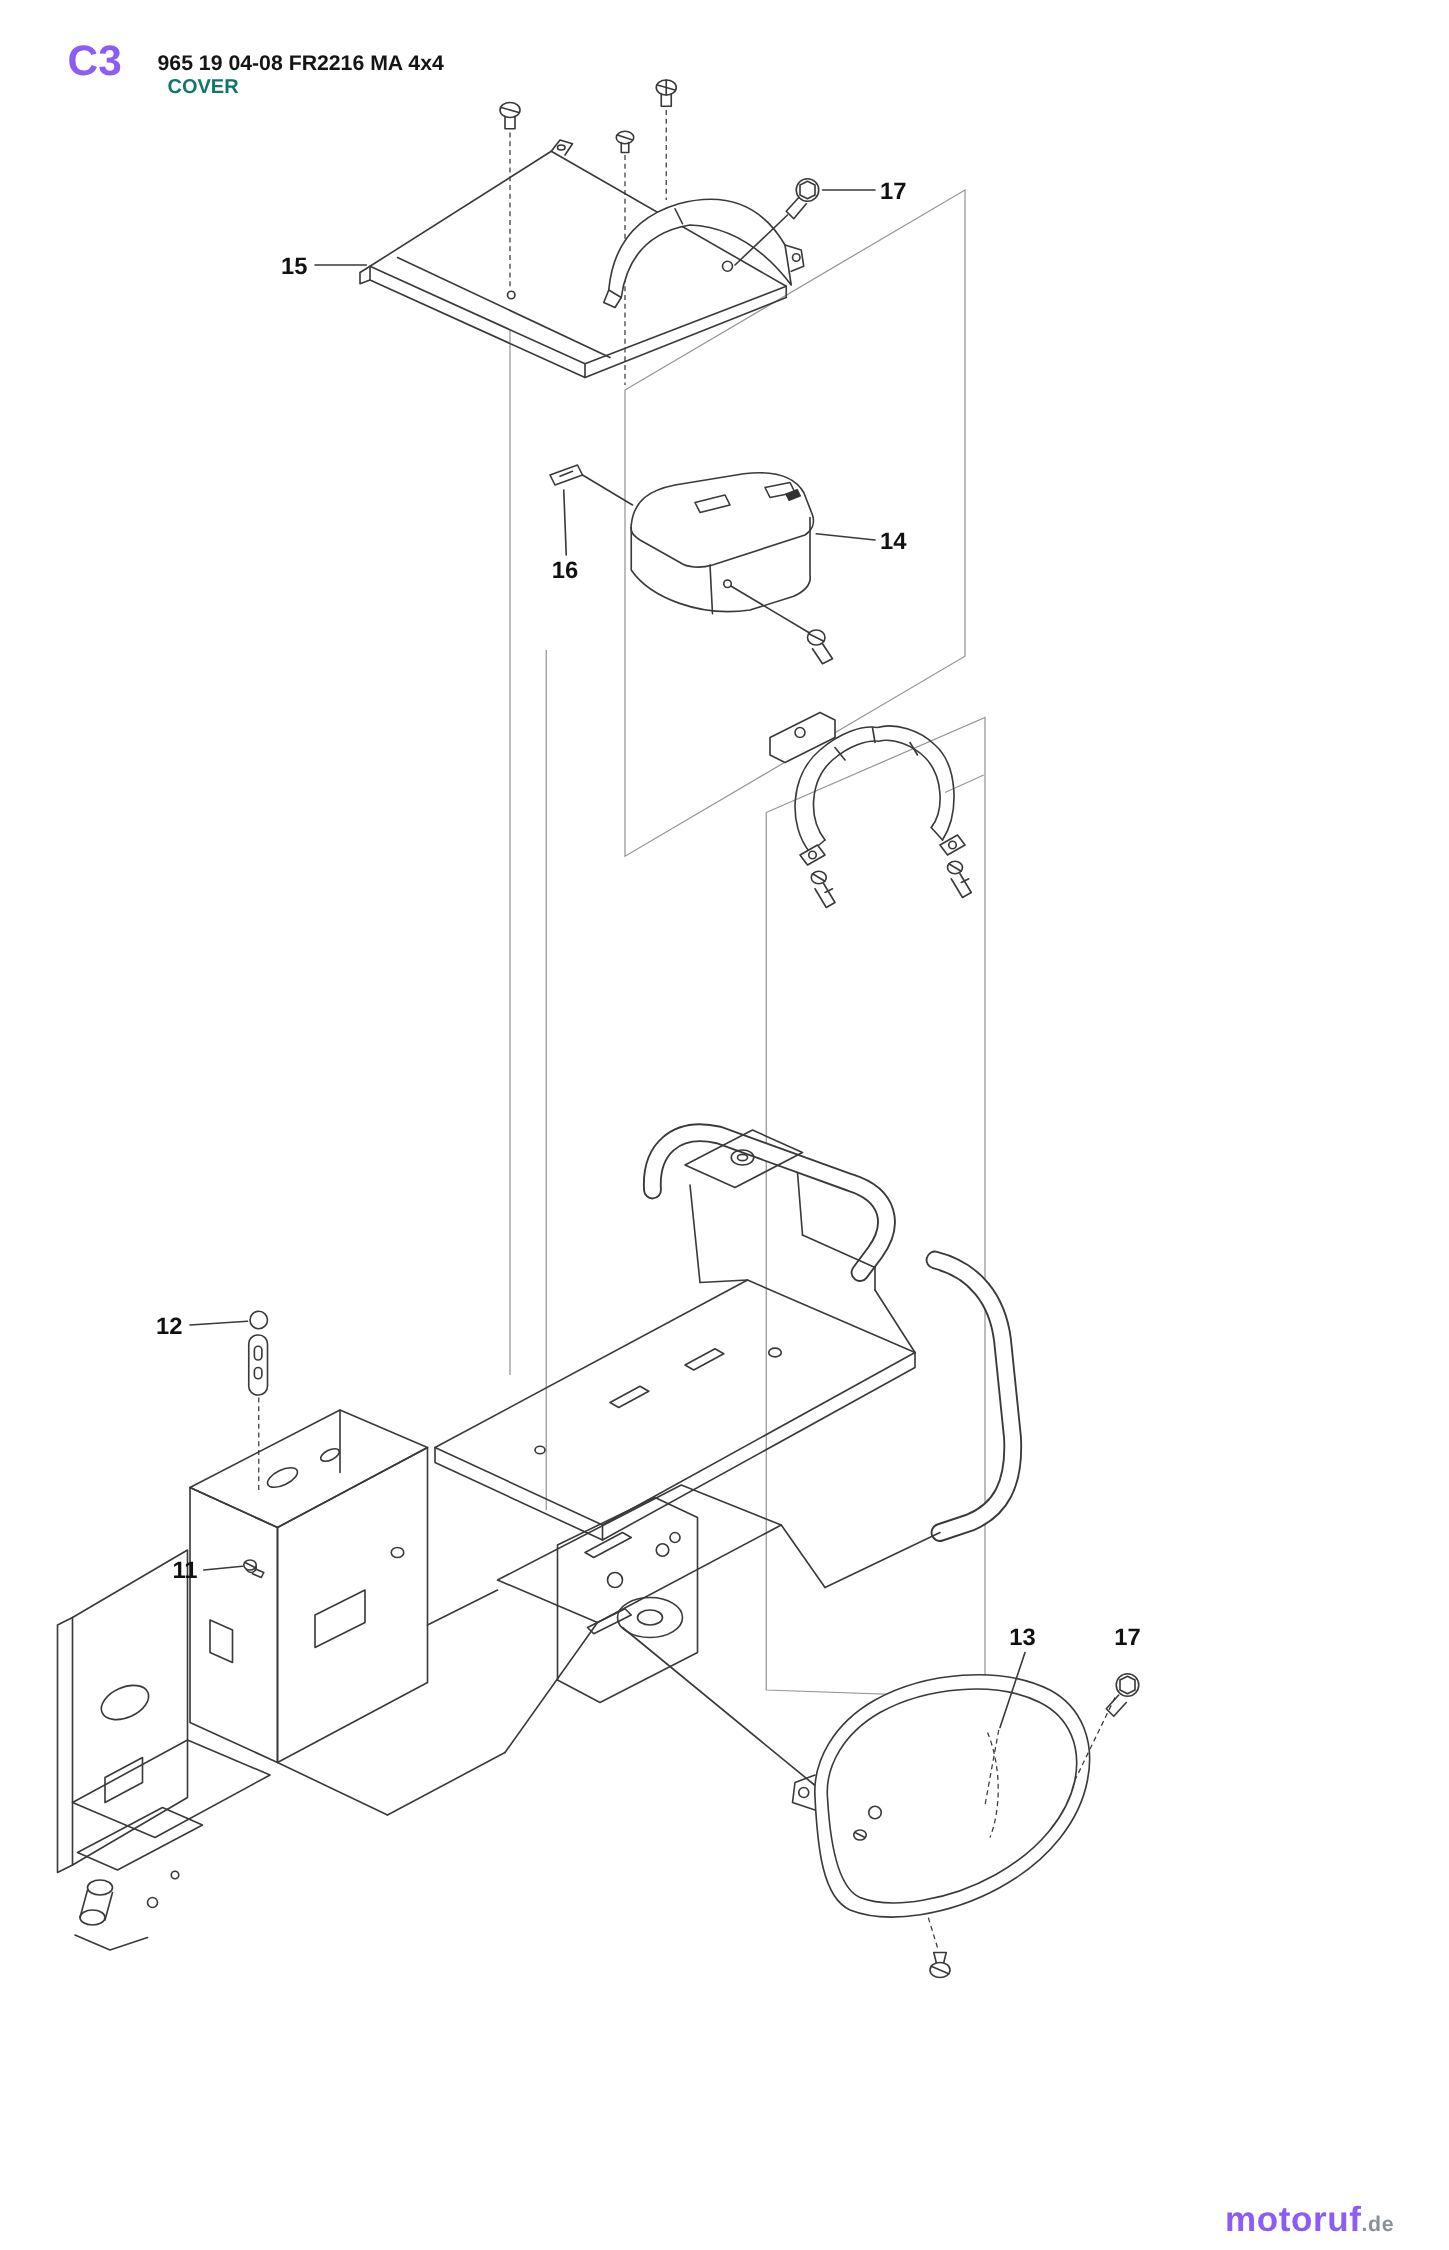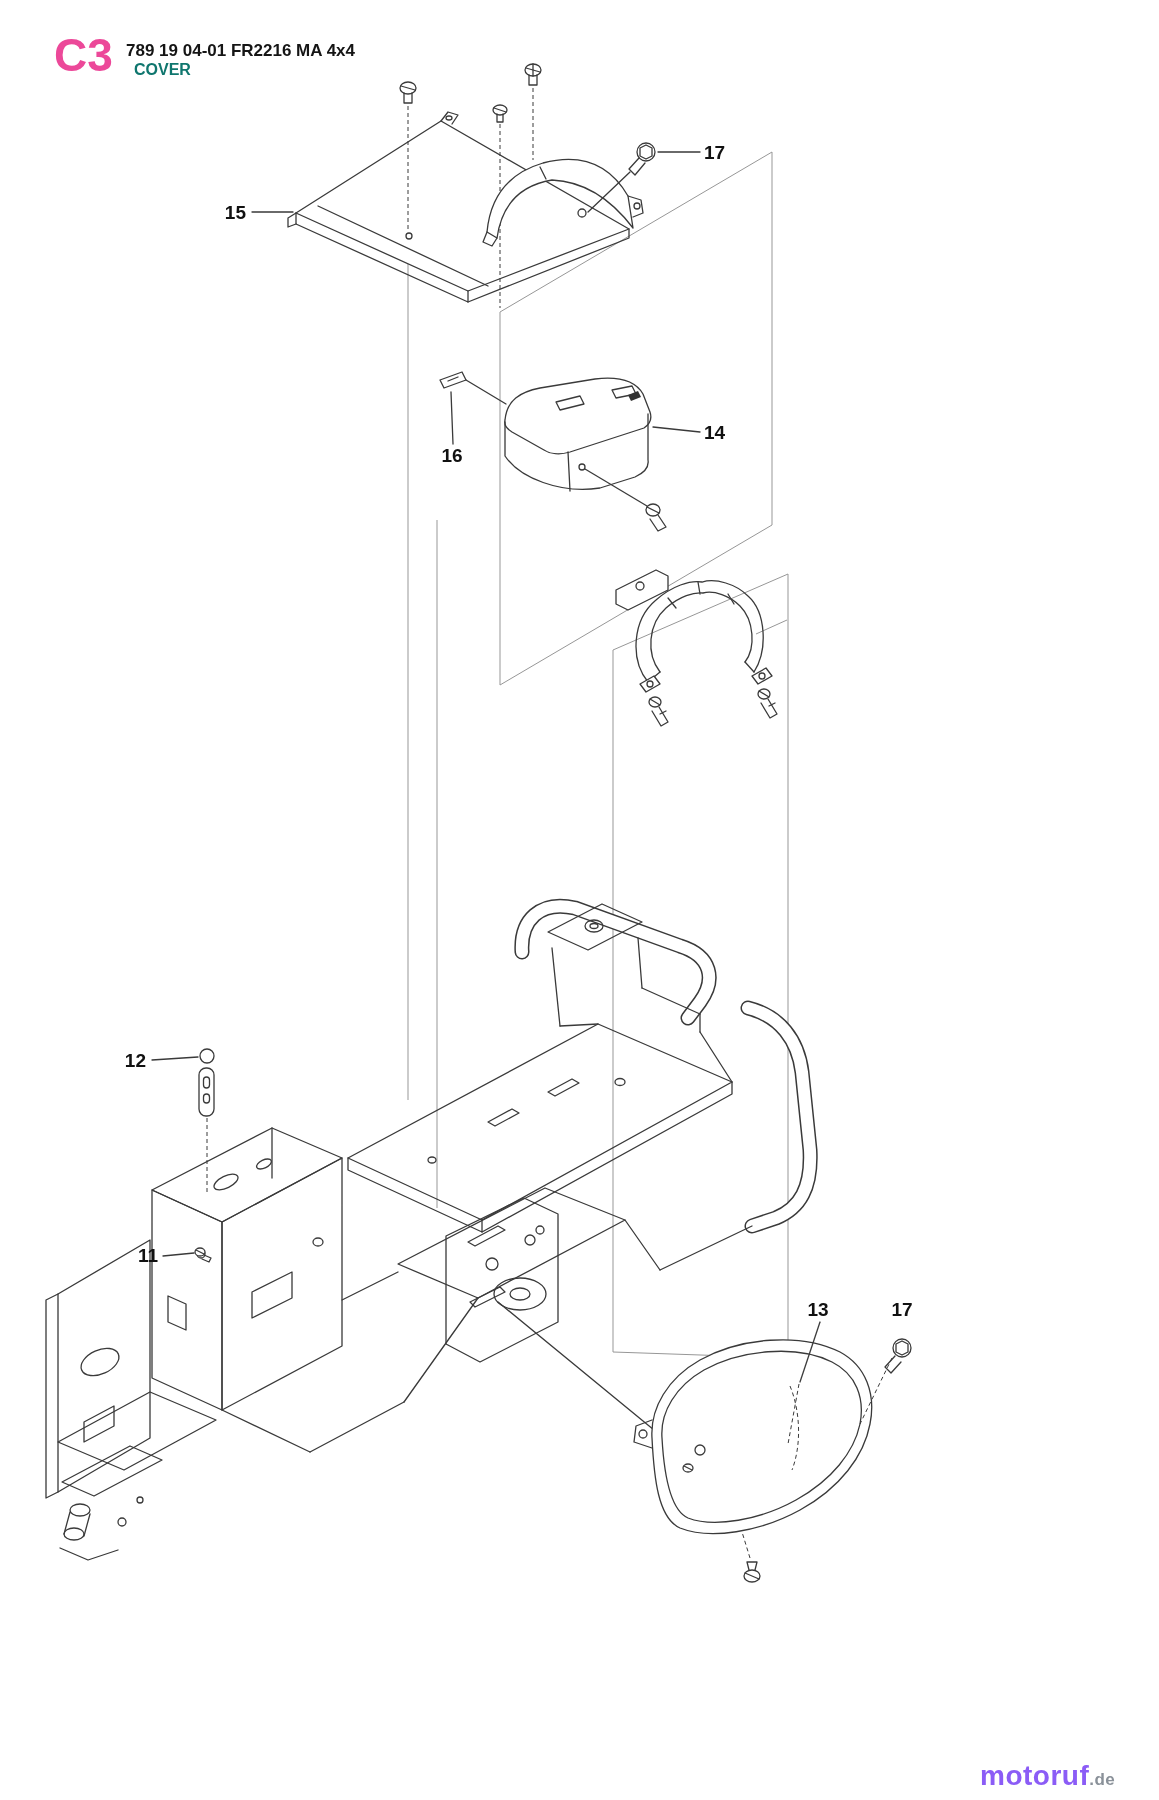--- a/index.html
+++ b/index.html
@@ -1,39 +1,39 @@
 <!DOCTYPE html>
 <html><head>
 <meta charset="utf-8">
 <style>
   html,body{margin:0;padding:0;background:#fff;}
   #page{position:relative;width:1159px;height:1800px;background:#ffffff;overflow:hidden;
         font-family:"Liberation Sans",sans-serif;}
-  .hdr-section{position:absolute;left:54px;top:32px;font-size:46px;font-weight:bold;color:#ec4899;line-height:1;}
+  .hdr-section{position:absolute;left:54px;top:32px;font-size:34px;font-weight:bold;color:#8b5cf6;line-height:1;}
   .hdr-model{position:absolute;left:126px;top:42px;font-size:17px;font-weight:bold;color:#151515;line-height:1.1;}
   .hdr-sub{position:absolute;left:134px;top:61px;font-size:16px;font-weight:bold;color:#0f766e;line-height:1.1;}
   svg.diagram{position:absolute;left:0;top:0;}
   .ln{stroke:#3a3a3a;stroke-width:1.3;fill:none;stroke-linejoin:round;stroke-linecap:round;}
   .lnf{stroke:#3a3a3a;stroke-width:1.3;fill:#ffffff;stroke-linejoin:round;}
   .pl{stroke:#979797;stroke-width:1;fill:none;}
   .ds{stroke:#3a3a3a;stroke-width:1;fill:none;stroke-dasharray:4 3;}
   .dark{fill:#333;stroke:none;}
   .tube{stroke:#3a3a3a;stroke-width:15;fill:none;stroke-linecap:round;}
   .tubein{stroke:#ffffff;stroke-width:12;fill:none;stroke-linecap:round;}
   .lbl{font:bold 19px "Liberation Sans",sans-serif;fill:#111;}
   .watermark{position:absolute;left:980px;top:1760px;font-size:28px;font-weight:bold;letter-spacing:0.5px;}
   .watermark .tld{font-size:17px;font-weight:bold;}
 </style>
 </head>
 <body>
 
 <div id="page">
 
   <div class="hdr-section">C3</div>
-  <div class="hdr-model">789 19 04-01 FR2216 MA 4x4</div>
+  <div class="hdr-model">965 19 04-08 FR2216 MA 4x4</div>
   <div class="hdr-sub">COVER</div>
 
   <svg class="diagram" width="1159" height="1800" viewBox="0 0 1159 1800">
 
     <g>
       <polygon class="pl" points="500,312 772,152 772,525 500,685"></polygon>
       <polygon class="pl" points="613,650 788,574 788,1358 613,1352"></polygon>
       <line class="pl" x1="408" y1="240" x2="408" y2="1100"></line>
       <line class="pl" x1="437" y1="520" x2="437" y2="1208"></line>
       <line class="pl" x1="756" y1="634" x2="787" y2="620"></line>

